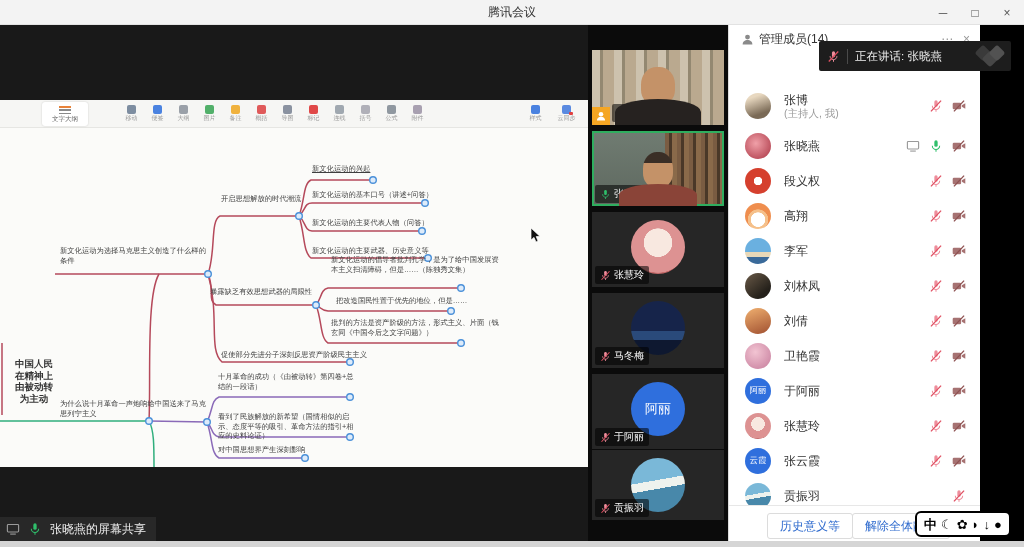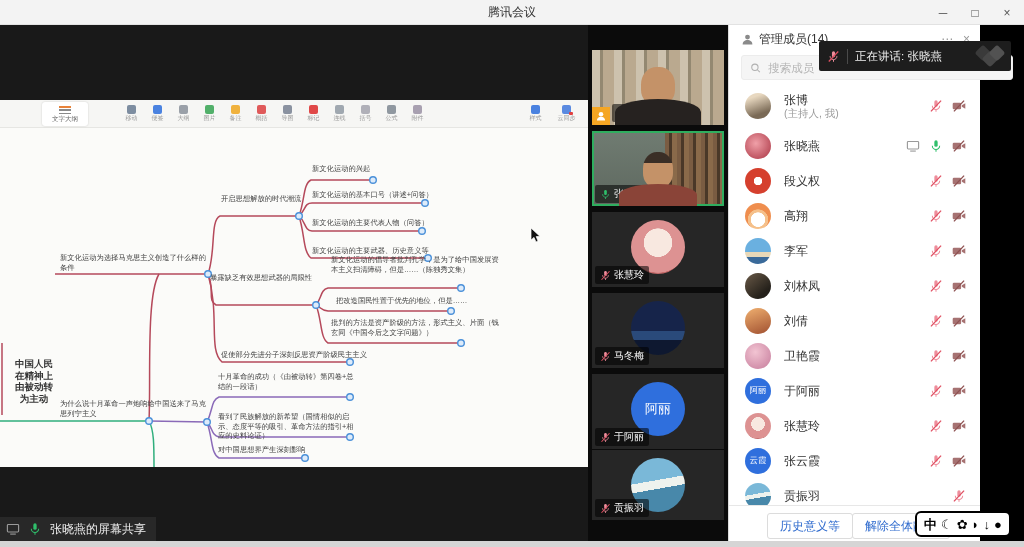--- a/index.html
+++ b/index.html
@@ -172,26 +172,26 @@
               <circle cx="305" cy="358" r="3.3"></circle>
             </g>
         </svg>
         <div class="mm-root" id="mm-root">
             <div>中国人民</div>
             <div>在精神上</div>
             <div>由被动转</div>
             <div>为主动</div>
           </div>
         <div id="mm-nodes">
-            <div class="mm-node" style="left:60px;top:146px;width:146px;margin-top:7px;">新文化运动为选择马克思主义创造了什么样的条件</div>
+            <div class="mm-node" style="left:60px;top:146px;width:146px;">新文化运动为选择马克思主义创造了什么样的条件</div>
             <div class="mm-node" style="left:60px;top:299px;width:146px;">为什么说十月革命一声炮响给中国送来了马克思列宁主义</div>
             <div class="mm-node nw" style="left:221px;top:94px;">开启思想解放的时代潮流</div>
-            <div class="mm-node nw" style="left:210px;top:173px;">暴露缺乏有效思想武器的局限性</div>
+            <div class="mm-node nw" style="left:210px;top:187px;">暴露缺乏有效思想武器的局限性</div>
             <div class="mm-node nw" style="left:221px;top:250px;">促使部分先进分子深刻反思资产阶级民主主义</div>
-            <div class="mm-node nw" style="left:312px;top:64px;">新文化运动的兴起</div>
+            <div class="mm-node nw" style="left:312px;top:64px;text-decoration:underline;">新文化运动的兴起</div>
             <div class="mm-node nw" style="left:312px;top:90px;">新文化运动的基本口号（讲述+问答）</div>
             <div class="mm-node nw" style="left:312px;top:118px;">新文化运动的主要代表人物（问答）</div>
             <div class="mm-node nw" style="left:312px;top:146px;">新文化运动的主要武器、历史意义等</div>
             <div class="mm-node" style="left:331px;top:155px;width:172px;">新文化运动的倡导者批判孔学，是为了给中国发展资本主义扫清障碍，但是……（陈独秀文集）</div>
             <div class="mm-node nw" style="left:336px;top:196px;">把改造国民性置于优先的地位，但是……</div>
             <div class="mm-node" style="left:331px;top:218px;width:172px;">批判的方法是资产阶级的方法，形式主义、片面（钱玄同《中国今后之文字问题》）</div>
             <div class="mm-node" style="left:218px;top:272px;width:136px;">十月革命的成功（《由被动转》第四卷+总结的一段话）</div>
             <div class="mm-node" style="left:218px;top:312px;width:136px;">看到了民族解放的新希望（国情相似的启示、态度平等的吸引、革命方法的指引+相应的史料论证）</div>
             <div class="mm-node nw" style="left:218px;top:345px;">对中国思想界产生深刻影响</div>
           </div>
@@ -366,27 +366,20 @@
     <div class="p-header">
       <svg width="13" height="13" viewBox="0 0 16 16">
         <circle cx="8" cy="5" r="3" fill="#8a8a8a"></circle>
           <path d="M2 14c0-3.3 2.7-5.4 6-5.4s6 2.1 6 5.4z" fill="#8a8a8a"></path>
       </svg>
       <span class="p-title">管理成员(14)</span>
       <span class="p-hright">
         <span class="p-hbtn">⋯</span>
         <span class="p-hbtn">×</span>
       </span>
-    </div>
-    <div class="p-search">
-      <svg width="12" height="12" viewBox="0 0 16 16">
-        <circle cx="7" cy="7" r="4.5" fill="none" stroke="#b0b0b0" stroke-width="1.5"></circle>
-          <line x1="10.5" y1="10.5" x2="14" y2="14" stroke="#b0b0b0" stroke-width="1.5"></line>
-      </svg>
-      <input placeholder="搜索成员" style="">
     </div>
     <div class="toast">
       <svg viewBox="0 0 16 16" class="ric" style="width:13px;height:13px">
           <rect x="6.1" y="1.5" width="3.8" height="7.4" rx="1.9" fill="#ee8e9c"></rect>
           <path d="M3.8 7.6c0 2.4 1.9 4.3 4.2 4.3s4.2-1.9 4.2-4.3" fill="none" stroke="#ee8e9c" stroke-width="1.2"></path>
           <line x1="8" y1="11.9" x2="8" y2="14.5" stroke="#ee8e9c" stroke-width="1.2"></line>
           <line x1="2.2" y1="14.2" x2="13.8" y2="1.8" stroke="#e05062" stroke-width="1.5"></line>
         </svg>
       <span class="divider"></span>
       <span class="toast-text">正在讲话: 张晓燕</span>

